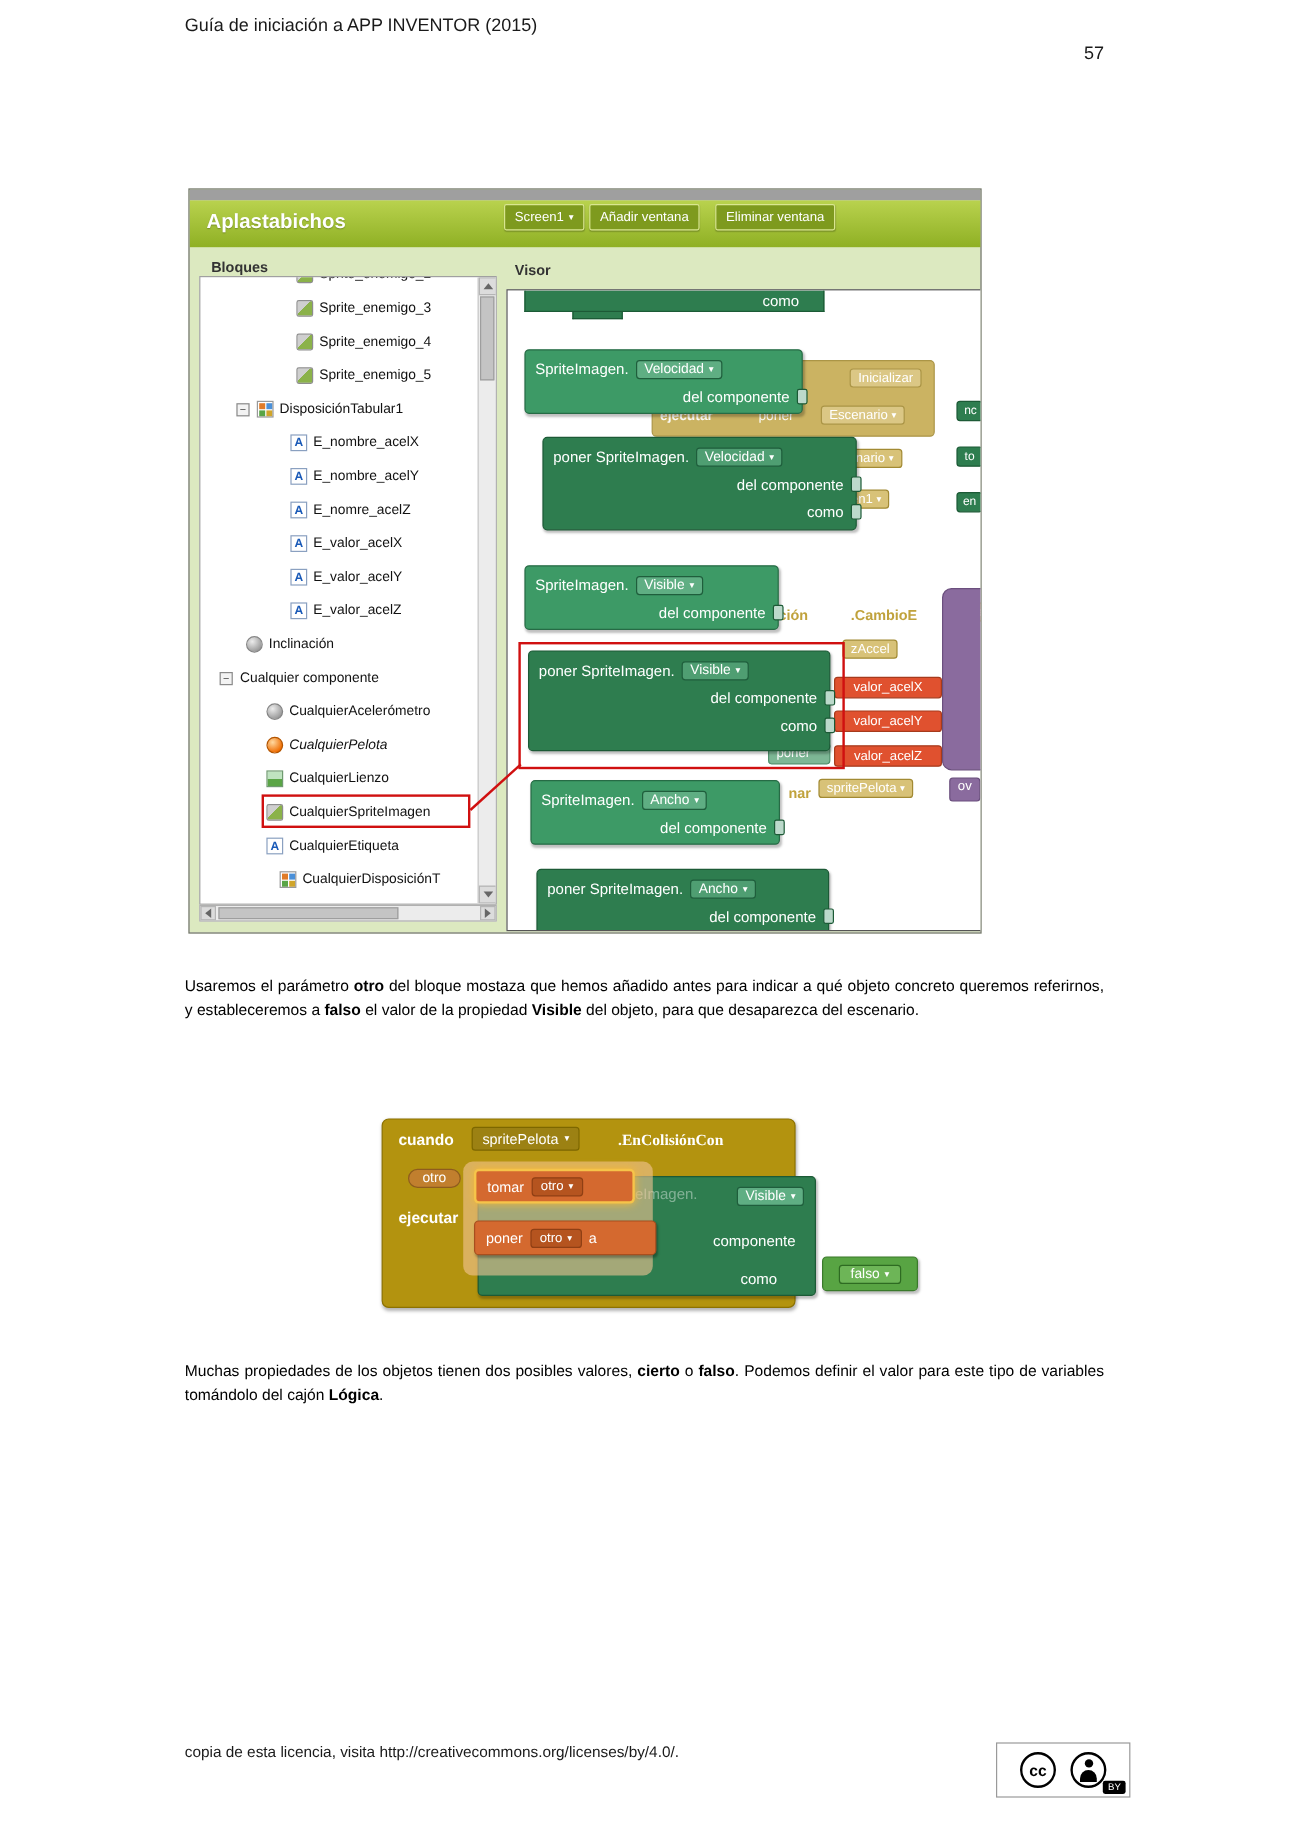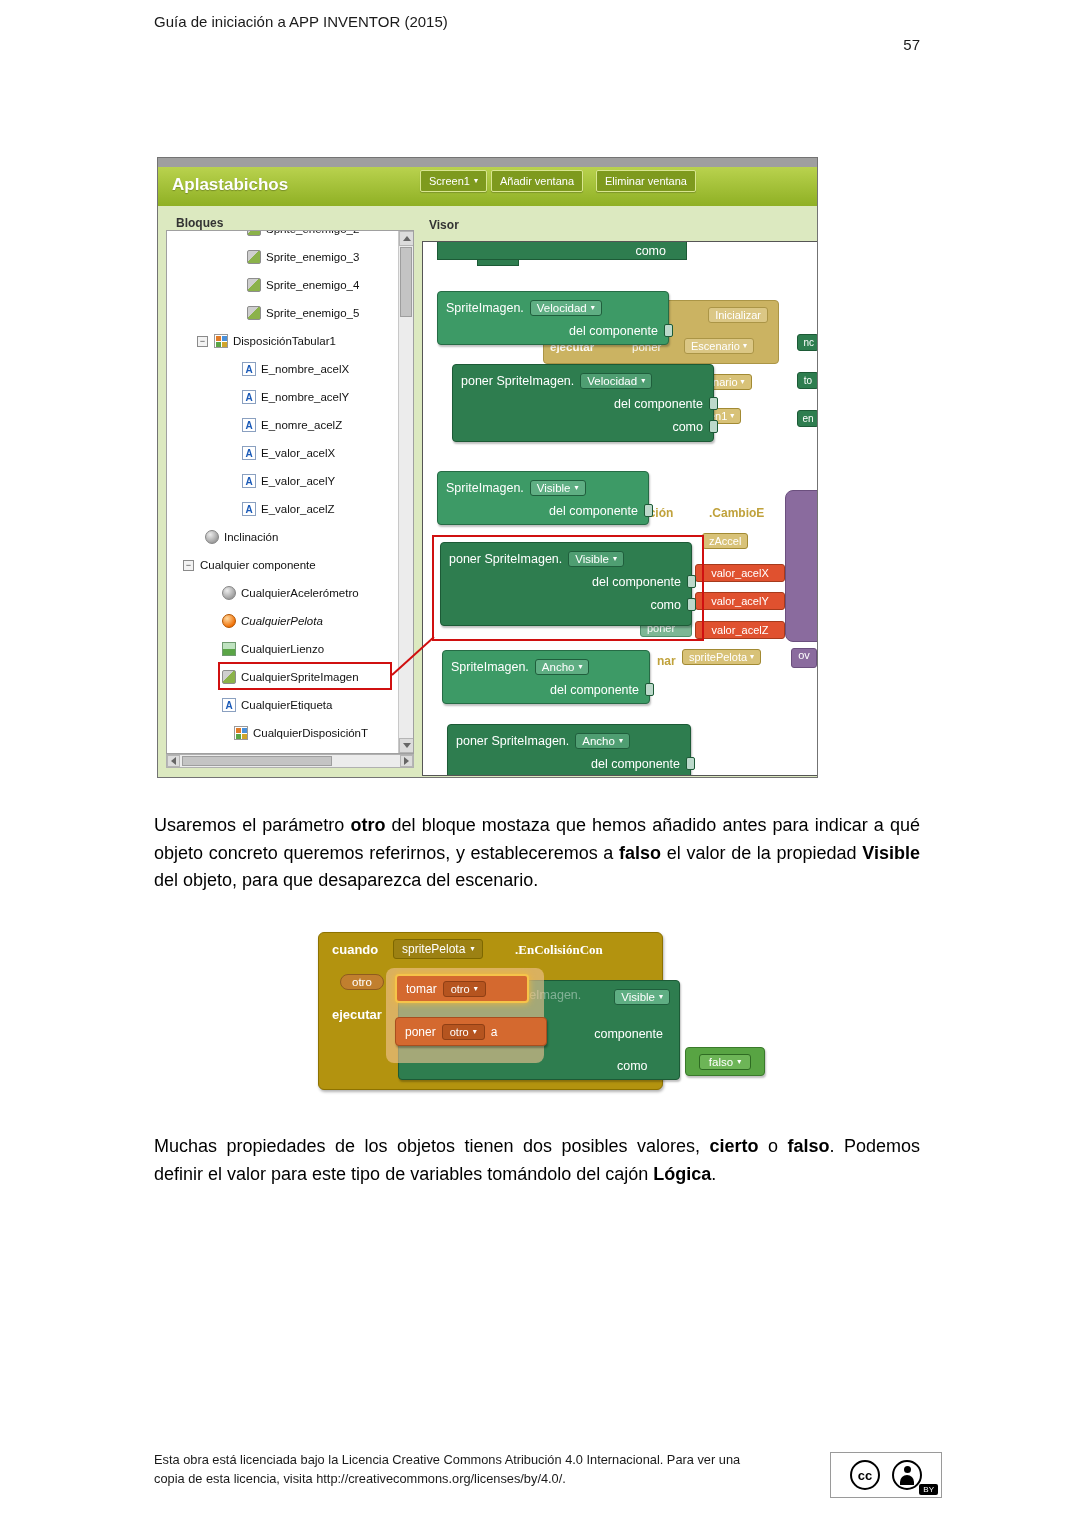--- a/index.html
+++ b/index.html
@@ -3,21 +3,21 @@
 <meta charset="utf-8">
 <style>
   * { margin:0; padding:0; box-sizing:border-box; }
   html,body { width:1080px; height:1528px; }
   body { font-family:"Liberation Sans", sans-serif; background:#ffffff; position:relative; overflow:hidden; }
   .abs { position:absolute; }
 
   
   .doc-header { position:absolute; left:154px; top:13px; font-size:15px; color:#1a1a1a; }
   .page-num   { position:absolute; left:860px; top:36px; width:60px; text-align:right; font-size:15px; color:#1a1a1a; }
-  .para { position:absolute; left:154px; width:766px; font-size:18px; line-height:1.53; color:#000; text-align:justify; }
+  .para { position:absolute; left:154px; width:766px; font-size:13px; line-height:1.53; color:#000; text-align:justify; }
   .footer { position:absolute; left:154px; top:1450px; width:660px; font-size:12.8px; line-height:1.5; color:#1a1a1a; }
 
   .cc-badge { position:absolute; left:830px; top:1452px; width:112px; height:46px; background:#fff;
               border:1px solid #9a9a9a; display:flex; align-items:center; justify-content:center; gap:12px; }
   .cc-circle { width:30px; height:30px; border:2px solid #000; border-radius:50%; display:flex;
                align-items:center; justify-content:center; font-weight:bold; font-size:13px; color:#000; position:relative; }
   .cc-person-head { position:absolute; top:4px; width:7px; height:7px; background:#000; border-radius:50%; }
   .cc-person-body { position:absolute; bottom:3px; width:14px; height:10px; background:#000; border-radius:7px 7px 0 0; }
   .cc-by { position:absolute; right:3px; bottom:2px; background:#000; color:#fff; font-size:8px; padding:1px 4px; border-radius:2px; }
 
@@ -229,21 +229,21 @@
         <span>CualquierLienzo</span>
       </div>
       <div class="trow" style="padding-left:55px;">
         <span class="ico ico-sprite"></span>
         <span>CualquierSpriteImagen</span>
       </div>
       <div class="trow" style="padding-left:55px;">
         <span class="ico ico-label">A</span>
         <span>CualquierEtiqueta</span>
       </div>
-      <div class="trow" style="padding-left:37px;justify-content:center;">
+      <div class="trow" style="padding-left:66px;">
         <span class="ico ico-grid"></span>
         <span>CualquierDisposiciónT</span>
       </div>
     </div>
     <div class="vscroll">
       <div class="sb-btn" style="top:0;">
           <span class="tri-up"></span>
         </div>
       <div class="vthumb"></div>
       <div class="sb-btn" style="bottom:0;">
@@ -461,21 +461,20 @@
     <span class="falsochip">
         <span>falso</span>
         <span class="caret">▾</span>
       </span>
   </div>
 </div>
 
 <p class="para" style="top:1133px;"><span>Muchas propiedades de los objetos tienen dos posibles valores, </span><b>cierto</b><span> o </span><b>falso</b><span>. Podemos definir el valor para este tipo de variables tomándolo del cajón </span><b>Lógica</b><span>.</span></p>
 
 <div class="footer">
-  <div>Esta obra está licenciada bajo la Licencia Creative Commons Atribución 4.0 Internacional. Para ver una</div>
   <div>copia de esta licencia, visita http://creativecommons.org/licenses/by/4.0/.</div>
 </div>
 <div class="cc-badge">
   <span class="cc-circle">
       <span>cc</span>
     </span>
   <span class="cc-circle">
     <span class="cc-person-head"></span>
     <span class="cc-person-body"></span>
   </span>

